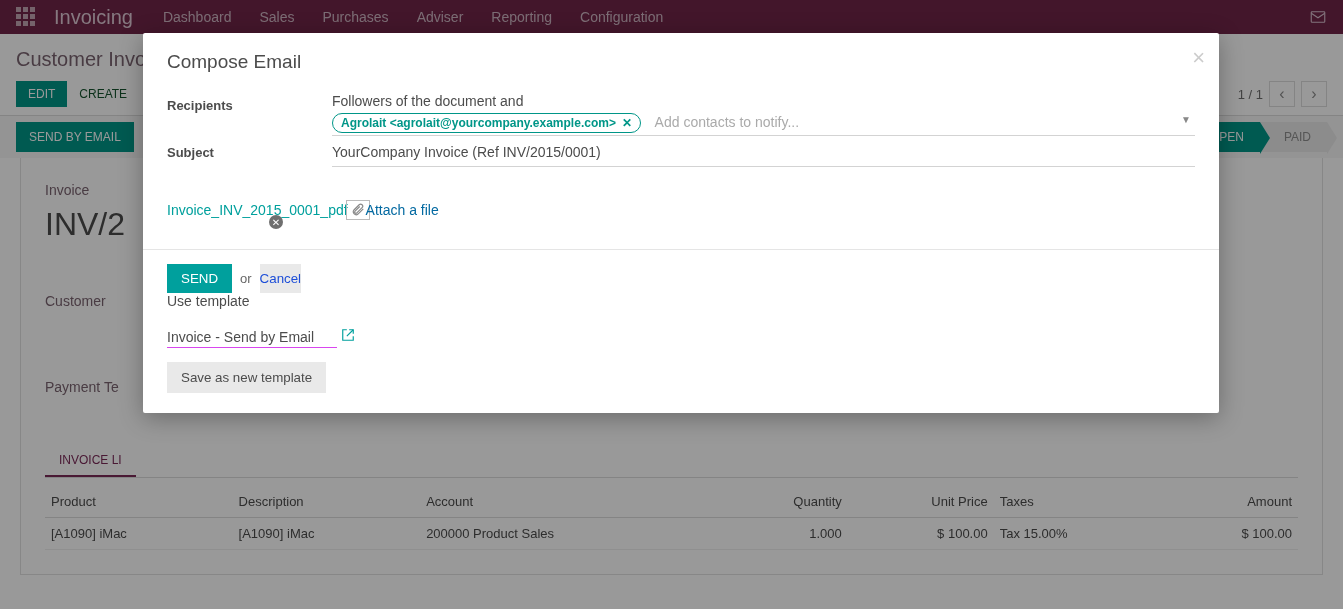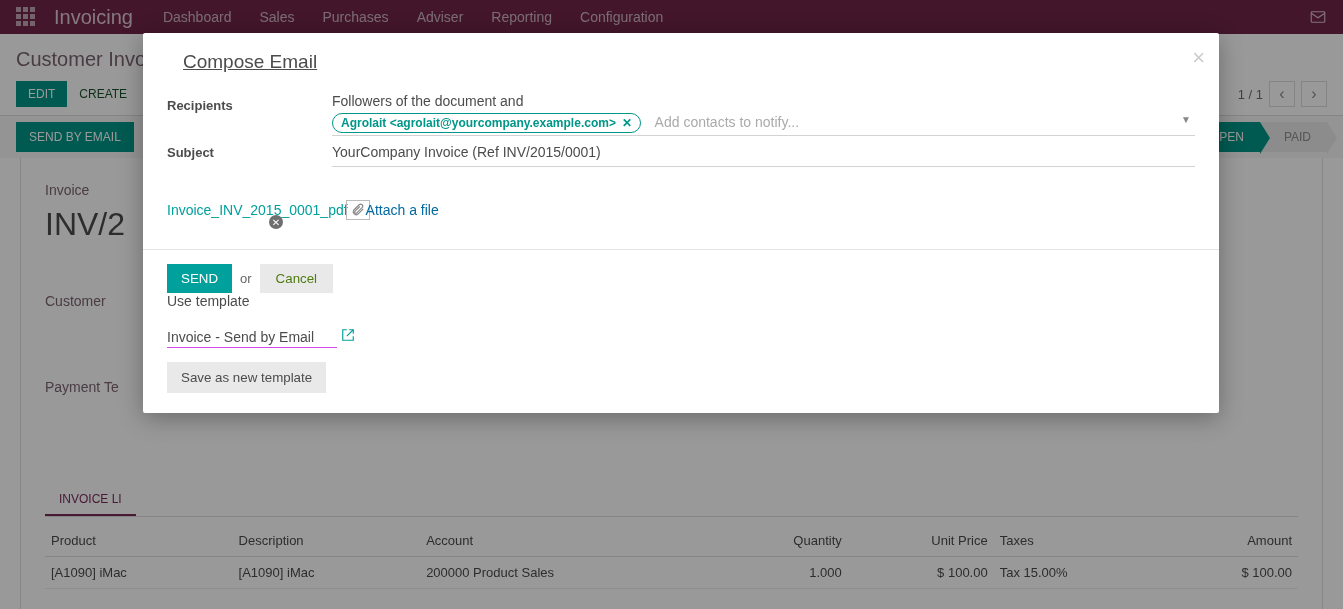--- a/index.html
+++ b/index.html
@@ -36,52 +36,52 @@
 .step::after { content:''; position:absolute; right:-10px; top:0; bottom:0; width:0; height:0; border-top:16px solid transparent; border-bottom:16px solid transparent; border-left:10px solid #e9e9e9; z-index:2; }
 .step.active::after { border-left-color:#009688; }
 .step::before { content:''; position:absolute; left:0; top:0; bottom:0; width:0; height:0; border-top:16px solid transparent; border-bottom:16px solid transparent; border-left:10px solid #f7f7f7; }
 .step:first-child::before { display:none; }
 
 
 .sheet { background: #fff; margin: 0 20px; padding: 24px; border: 1px solid #e2e2e2; border-top: none; }
 .sheet-label { color: #7b6471; font-size: 14px; font-weight: 500; }
 .sheet-h1 { font-size: 32px; color: #4c4c4c; margin: 8px 0 20px; }
 .tabs { border-bottom: 1px solid #ddd; margin-top: 50px; }
-.tab { display:inline-block; padding: 8px 14px; color: #7b2a58; font-size: 12px; font-weight: 500; border-bottom: 2px solid #7b2a58; text-transform: uppercase; margin-top: 39px; }
+.tab { display:inline-block; padding: 8px 14px; color: #7b2a58; font-size: 12px; font-weight: 500; border-bottom: 2px solid #7b2a58; text-transform: uppercase; }
 .table { width: 100%; border-collapse: collapse; margin-top: 8px; }
 .table th { text-align: left; padding: 8px 6px; font-weight: 400; color: #4c4c4c; border-bottom: 1px solid #ddd; font-size: 13px; }
 .table th.r, .table td.r { text-align: right; }
 .table td { padding: 8px 6px; border-bottom: 1px solid #eee; }
 
 
 .modal-backdrop { position: absolute; inset: 0; background: rgba(0,0,0,0.4); z-index: 10; }
 .modal { position: absolute; left: 143px; top: 33px; width: 1076px; background: #fff; z-index: 20; border-radius: 2px; box-shadow: 0 5px 25px rgba(0,0,0,0.3); }
 .modal-close { position: absolute; right: 14px; top: 14px; font-size: 22px; color: #ccc; cursor: pointer; font-weight: 300; line-height: 1; }
-.modal-header { padding: 18px 40px 14px; text-decoration: underline; }
+.modal-header { padding: 18px 24px 14px; }
 .modal-title { font-size: 19px; color: #4c4c4c; font-weight: 400; }
 .modal-body { padding: 6px 24px 24px; }
 .form-row { display: flex; align-items: flex-start; margin-bottom: 4px; }
 .form-label { width: 165px; color: #4c4c4c; font-weight: 600; font-size: 13px; padding-top: 5px; }
 .form-field { flex: 1; border-bottom: 1px solid #d3d3d3; padding-bottom: 2px; position: relative; }
 .followers-text { font-size: 14px; color: #4c4c4c; }
 .tag { display: inline-flex; align-items: center; border: 1px solid #009688; color: #009688; border-radius: 12px; padding: 2px 8px; font-size: 12px; font-weight: 600; margin-top: 4px; margin-right: 6px; }
 .tag .x { margin-left: 6px; cursor: pointer; font-weight: bold; }
 .add-contacts { color: #aaa; font-size: 14px; display:inline-block; padding: 4px 0 0 4px; }
 .dd-caret { position: absolute; right: 4px; top: 50%; color: #888; font-size: 10px; }
 .subject-input { width: 100%; border: none; font-size: 14px; padding: 4px 0; outline: none; color: #4c4c4c; background: transparent; }
 .attachment-area { margin-top: 28px; display: flex; align-items: center; position: relative; min-height: 30px; }
 .att-link { color: #00a09d; font-size: 14px; text-decoration: none; }
 .att-box { border: 1px solid #bbb; padding: 2px 4px; display:inline-flex; align-items:center; margin-left: -2px; }
 .att-text { color: #0369a1; font-size: 14px; margin-left: -4px; }
 .att-del { position: absolute; left: 102px; top: 20px; width:14px; height:14px; background:#6f6f6f; color:#fff; border-radius:50%; font-size:10px; display:flex; align-items:center; justify-content:center; cursor:pointer; }
 .modal-footer { border-top: 1px solid #e5e5e5; padding: 14px 24px 20px; }
 .footer-row1 { display:flex; align-items:center; gap:8px; }
 .btn-send { background: #00a09d; color:#fff; padding: 7px 14px; border:none; font-weight:500; cursor:pointer; }
 .footer-or { color: #666; font-size: 13px; }
-.btn-cancel { background: #e9e9e9; color:#4d7c0f; padding: 7px 16px; border:none; cursor:pointer; }
+.btn-cancel { background: #e9e9e9; color:#1d4ed8; padding: 7px 0; border:none; cursor:pointer; }
 .use-template-label { margin-top: 0; font-size: 14px; color: #4c4c4c; }
 .template-sel { font-size: 14px; color: #4c4c4c; border-bottom: 1px solid #d946ef; display:inline-block; padding: 2px 0; min-width: 170px; margin-top: 18px; }
 .ext-icon { color: #00a09d; margin-top: 8px; display:inline-block; }
 .btn-save-tmpl { background: #e9e9e9; color:#4c4c4c; padding: 8px 14px; border:none; cursor:pointer; margin-top: 14px; }
 </style>
 </head>
 <body>
 
 <div class="navbar">
   <div class="nav-apps">

